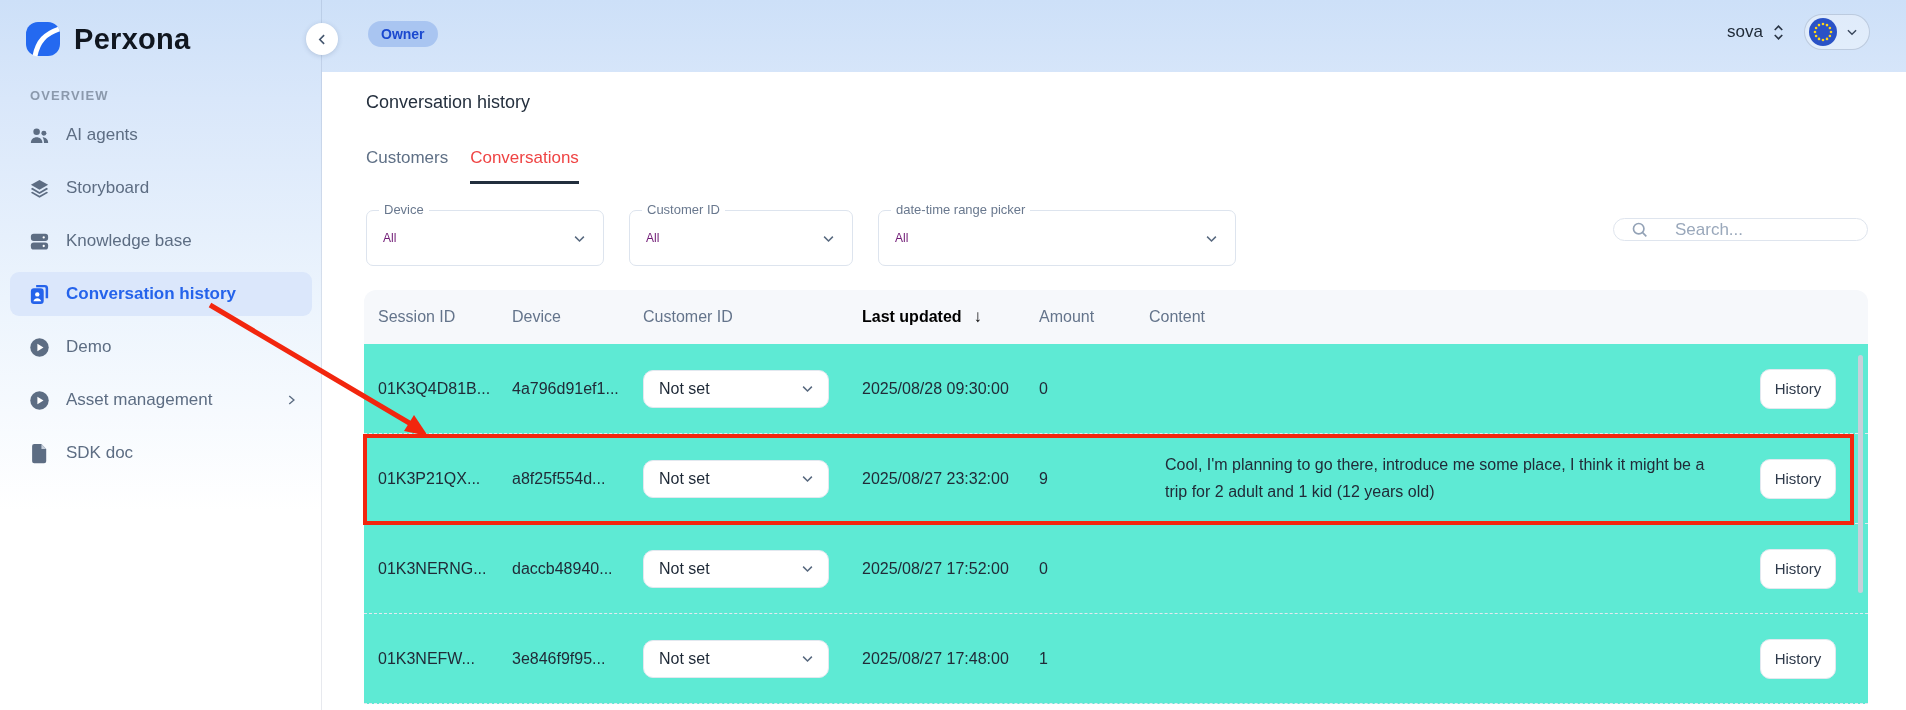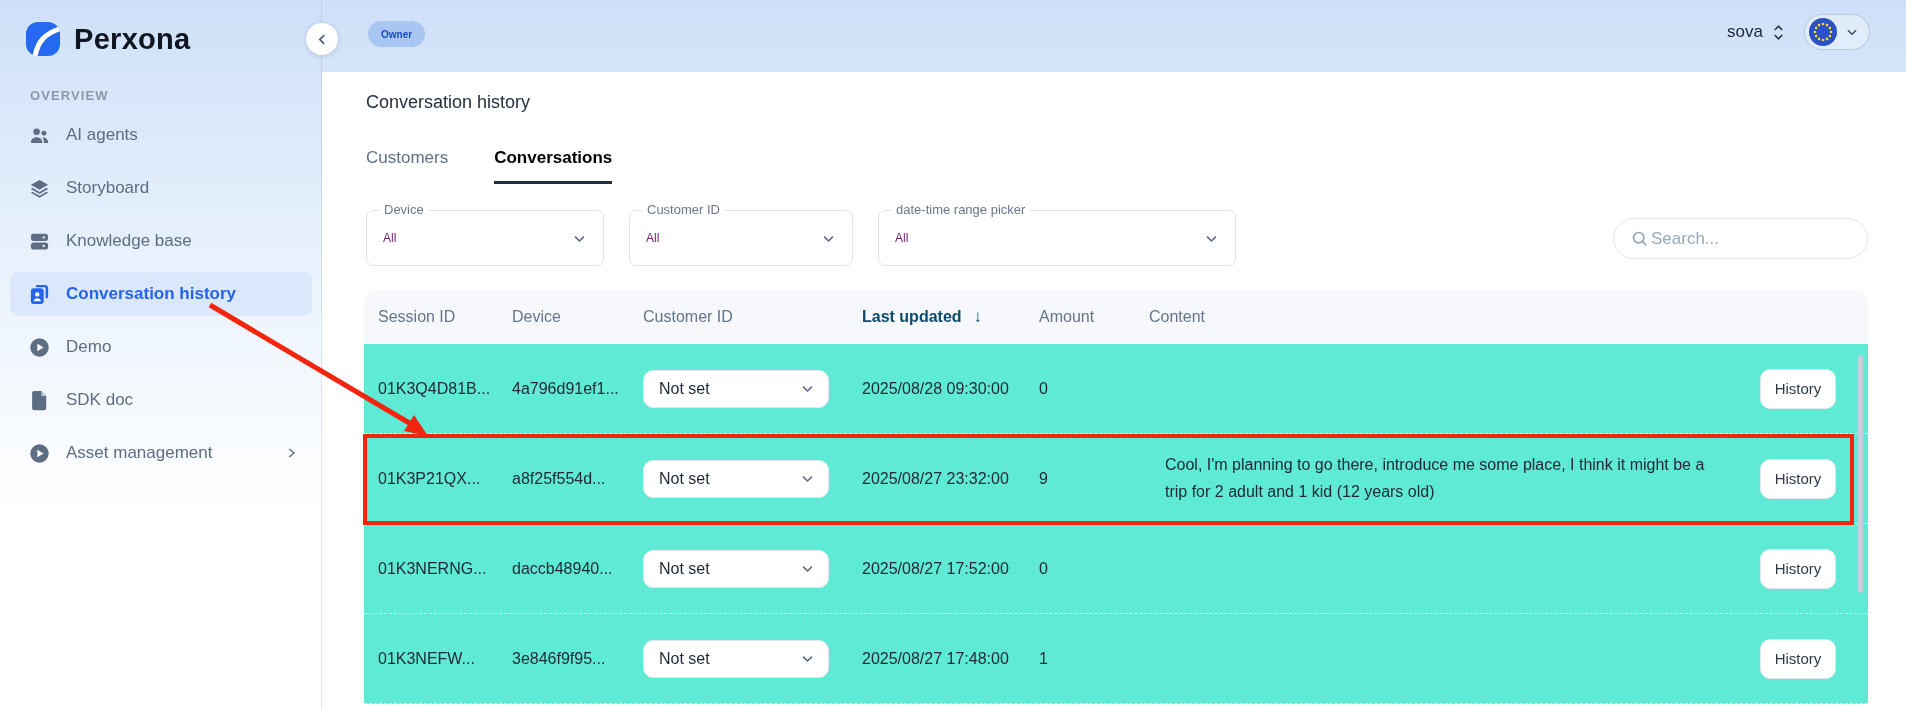--- a/index.html
+++ b/index.html
@@ -23,57 +23,57 @@
   .side-item .spacer { flex:1; }
   .chev-r { width:14px; height:14px; }
 
   
   .collapse-btn { position:absolute; left:322px; top:39px; transform:translate(-50%,-50%);
     width:32px; height:32px; border-radius:50%; background:#fff; border:none;
     box-shadow:0 1px 5px rgba(30,50,90,.18); display:flex; align-items:center; justify-content:center; cursor:pointer; }
 
   
   .owner-badge { position:absolute; left:368px; top:21px; height:26px; padding:0 13px;
-    border-radius:13px; background:#a9c5f1; color:#1b49cf; font-size:10px; font-weight:700;
+    border-radius:13px; background:#a9c5f1; color:#1b49cf; font-size:14px; font-weight:700;
     display:flex; align-items:center; }
   .topbar-right { position:absolute; right:36px; top:14px; display:flex; align-items:center; gap:18px; }
   .account { display:flex; align-items:center; gap:8px; cursor:pointer; }
   .account-name { font-size:17px; color:#1e2936; }
   .flag-pill { display:flex; align-items:center; gap:8px; height:36px; padding:4px 10px 4px 4px;
     border:1px solid rgba(120,140,170,.35); border-radius:18px; background:rgba(255,255,255,.35); cursor:pointer; }
 
   
   .main { position:absolute; left:322px; top:72px; width:1584px; height:638px; background:#fff; }
   .page-title { position:absolute; left:44px; top:20px; font-size:18px; font-weight:500; color:#25303e; }
   .tabs { position:absolute; left:44px; top:76px; display:flex; gap:22px; }
   .tab { font-size:17px; color:#5f7086; padding-bottom:13px; cursor:pointer; }
-  .tab.active { color:#000000; font-weight:700; border-bottom:3px solid #222e3d;margin-left:24px; }
+  .tab.active { color:#ef4444; font-weight:400; border-bottom:3px solid #222e3d; }
 
   .filters { position:absolute; left:44px; top:138px; display:flex; gap:25px; }
   .filter { position:relative; height:56px; border:1px solid #dde4ee; border-radius:7px;
     background:#fff; display:flex; align-items:center; padding:0 16px; cursor:pointer; }
   .filter.w1 { width:238px; } .filter.w2 { width:224px; } .filter.w3 { width:358px; }
   .filter-label { position:absolute; top:-9px; left:12px; background:#fff; padding:0 5px;
     font-size:13px; color:#69788e; }
   .filter-value { font-size:12px; color:#701a75; flex:1; }
 
-  .search { position:absolute; right:38px; top:146px; width:255px; height:41px;
+  .search { position:absolute; right:38px; top:146px; width:255px; height:23px;
     border:1px solid #dfe5ee; border-radius:21px; background:#fff; display:flex; align-items:center;
-    gap:2px; padding:0 16px; color:#93a2b6; }
+    gap:26px; padding:0 16px; color:#93a2b6; }
   .search input { border:none; outline:none; width:100%; font-size:17px; color:#334155;
     font-family:"Liberation Sans",sans-serif; background:transparent; }
   .search input::placeholder { color:#9aa8bb; }
 
   
   .table { position:absolute; left:42px; top:218px; width:1504px; border-radius:12px; background:#fff; }
   .tgrid { display:grid; grid-template-columns:134px 131px 219px 177px 110px 1fr 116px;
     align-items:center; padding:0 16px 0 14px; }
   .thead { height:54px; background:#f6f8fb; border-radius:12px 12px 0 0; }
   .th { font-size:16px; color:#64748b; }
-  .th.sorted { color:#0c4a6e; font-weight:700; display:flex; align-items:center; gap:12px; }
+  .th.sorted { color:#000000; font-weight:700; display:flex; align-items:center; gap:12px; }
   .sort-arrow { font-size:17px; font-weight:400; }
   .trow { height:90px; border-bottom:1px dashed #e4e9f0; background:#5eead4; }
   .cell { font-size:16px; color:#212b38; }
   .cell.content { font-size:16px; line-height:1.65; padding-right:28px;margin-left:16px; }
   .select { display:flex; align-items:center; justify-content:space-between; width:186px; height:38px;
     border:1px solid #e2e8ef; border-radius:10px; background:#fff; padding:0 13px 0 15px;
     font-size:16px; color:#1d2836; font-family:"Liberation Sans",sans-serif; cursor:pointer; }
   .cell.action { justify-self:end; }
   .hist-btn { width:76px; height:40px; margin-right:16px; border:1px solid #e2e8ef; border-radius:10px;
     background:#fff; font-size:15px; color:#2e3a4b; font-family:"Liberation Sans",sans-serif; cursor:pointer; }
@@ -154,40 +154,40 @@
           <svg viewBox="0 0 24 24" width="23" height="23" fill="#5d6d83">
               <circle cx="12" cy="12" r="9.6"></circle>
               <path d="M9.8 8l6.4 4-6.4 4z" fill="#fff"></path>
             </svg>
         </span>
         <span>Demo</span>
       </div>
       <div class="side-item">
         <span class="sicon">
           <svg viewBox="0 0 24 24" width="23" height="23" fill="#5d6d83">
-              <path d="M6.5 2H14l5 5.2V20a2.2 2.2 0 01-2.2 2.2H6.5A2.2 2.2 0 014.3 20V4.2A2.2 2.2 0 016.5 2z"></path>
-              <path d="M14 2l5 5.2h-5z" fill="#c6cfdb"></path>
-            </svg>
-        </span>
-        <span>SDK doc</span>
-      </div>
-      <div class="side-item">
-        <span class="sicon">
-          <svg viewBox="0 0 24 24" width="23" height="23" fill="#5d6d83">
               <circle cx="12" cy="12" r="9.6"></circle>
               <path d="M9.8 8l6.4 4-6.4 4z" fill="#fff"></path>
             </svg>
         </span>
         <span>Asset management</span>
         <span class="spacer"></span>
         <span>
           <svg class="chev-r" viewBox="0 0 24 24" fill="none" stroke="#5d6d83" stroke-width="2.4">
               <path d="M9 5l8 7-8 7"></path>
             </svg>
         </span>
+      </div>
+      <div class="side-item">
+        <span class="sicon">
+          <svg viewBox="0 0 24 24" width="23" height="23" fill="#5d6d83">
+              <path d="M6.5 2H14l5 5.2V20a2.2 2.2 0 01-2.2 2.2H6.5A2.2 2.2 0 014.3 20V4.2A2.2 2.2 0 016.5 2z"></path>
+              <path d="M14 2l5 5.2h-5z" fill="#c6cfdb"></path>
+            </svg>
+        </span>
+        <span>SDK doc</span>
       </div>
     </div>
   </div>
 
   <div class="divider-v"></div>
 
   <button class="collapse-btn">
     <span>
       <svg width="13" height="13" viewBox="0 0 24 24" fill="none" stroke="#45566e" stroke-width="3">
           <path d="M15 4l-8 8 8 8"></path>

